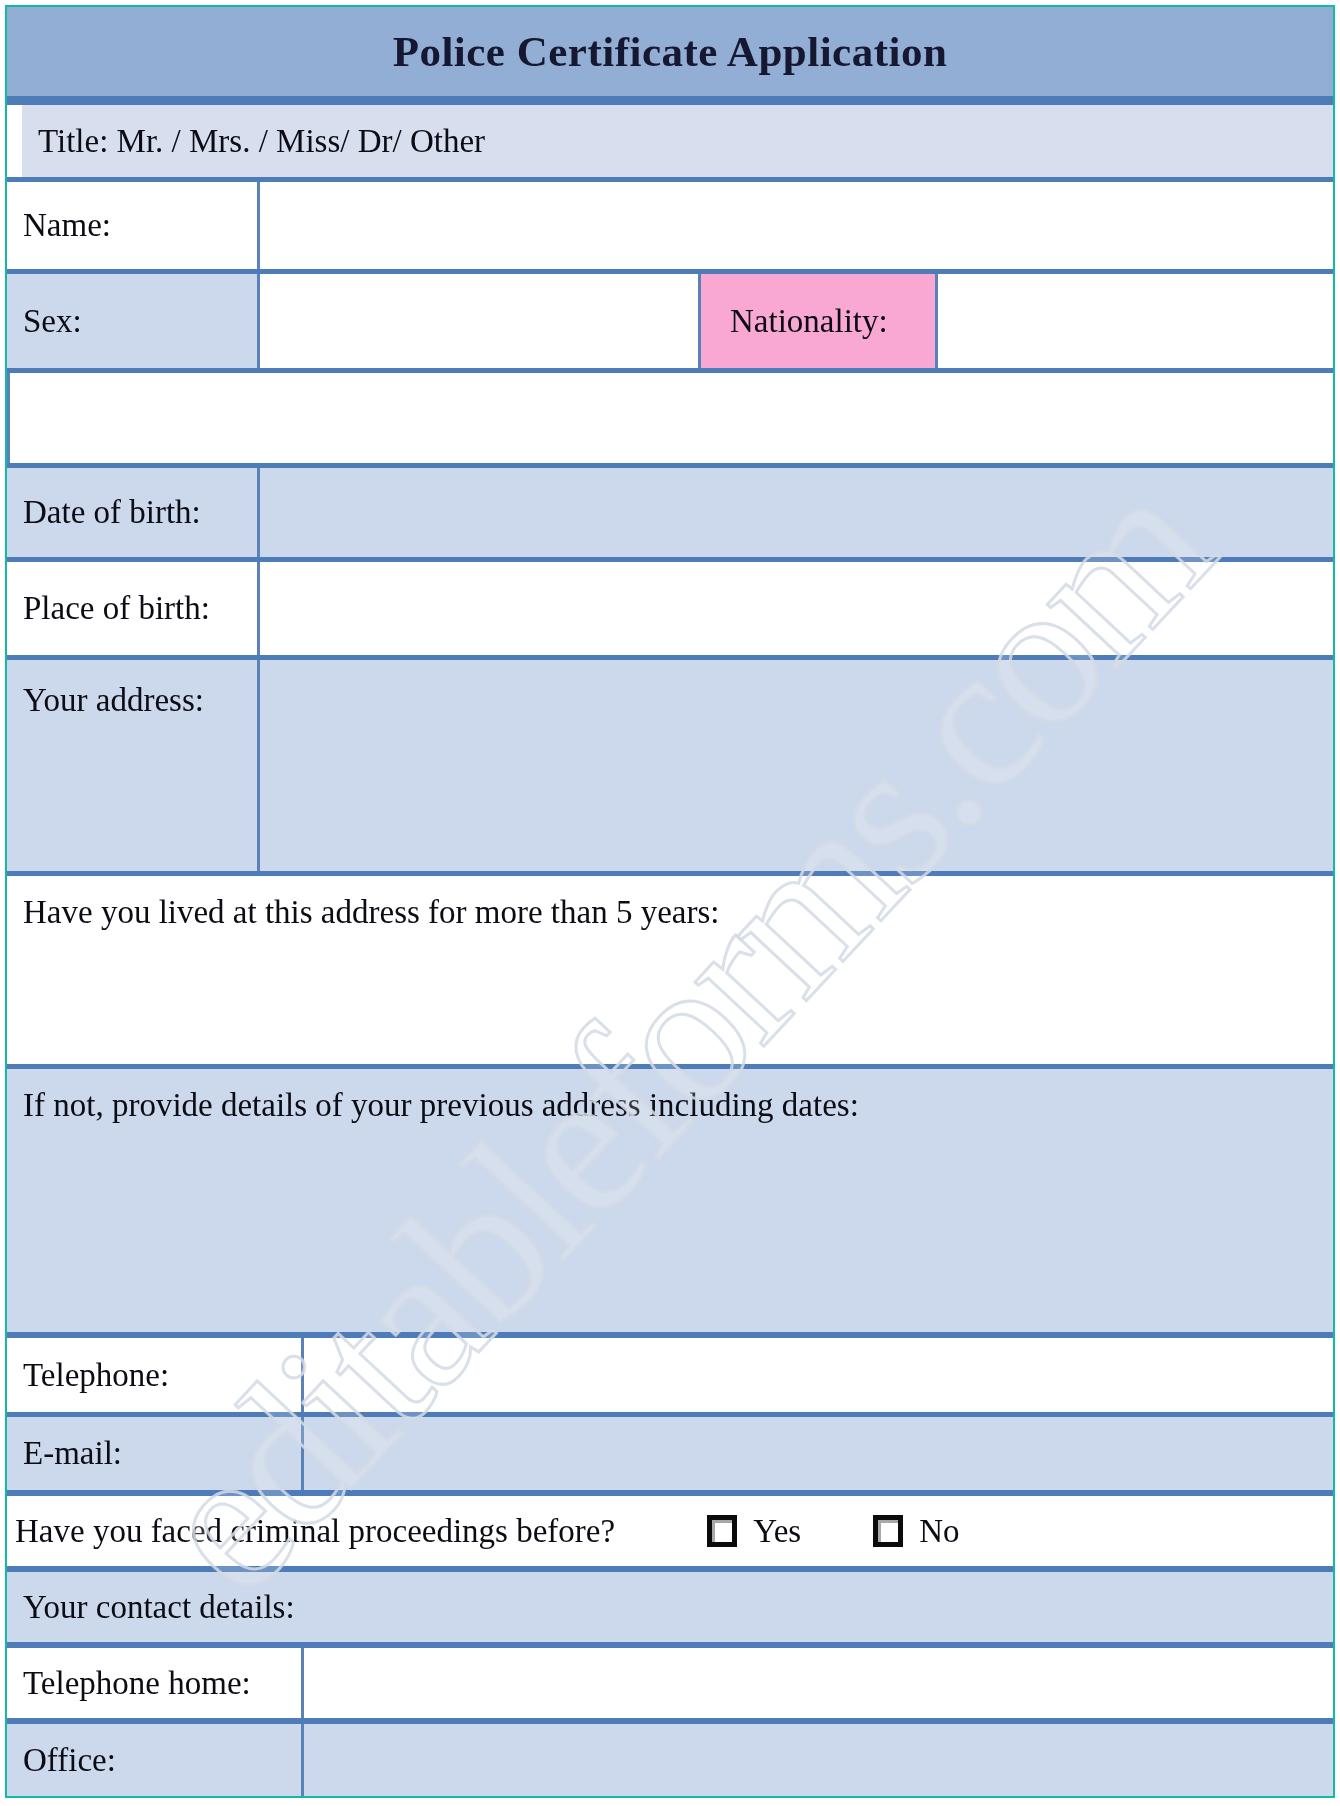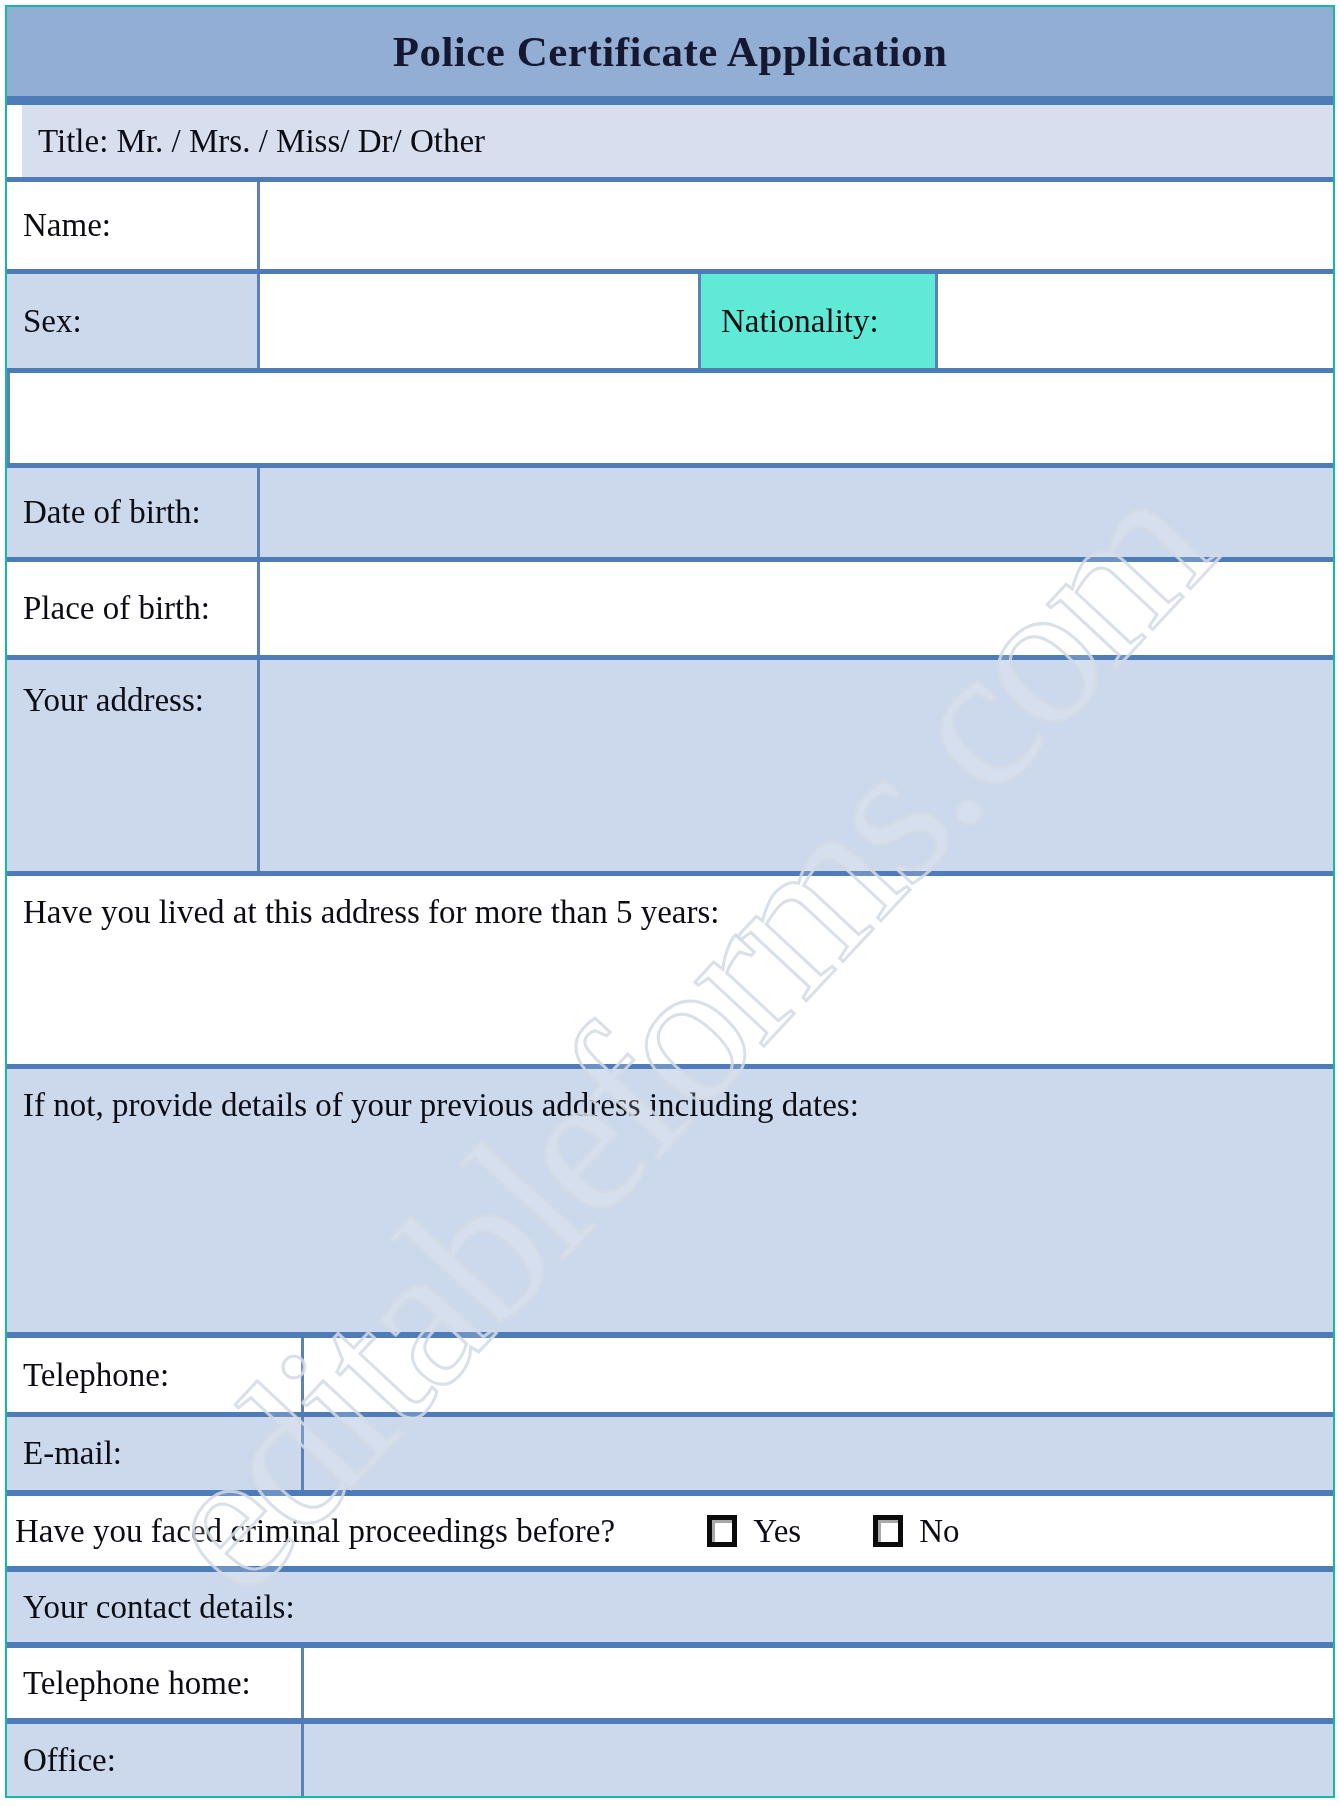--- a/index.html
+++ b/index.html
@@ -68,21 +68,21 @@
   #row-ifnot{height:263px;}
   #row-telephone{height:74px;border-top-width:6px;}
   #row-email{height:73px;}
   #row-criminal{height:70px;border-top-width:6px;align-items:center;}
   #row-contact{height:70px;border-top-width:6px;}
   #row-telhome{height:70px;border-top-width:6px;}
   #row-office{height:72px;border-top-width:6px;}
 
   
   .sex-input{width:441px;}
-  .nat-label{width:237px;display:flex;align-items:center;padding-left:20px;border-left:3px solid #5a82b8;box-sizing:border-box;background:#5eead4;flex:none;}
+  .nat-label{width:237px;display:flex;align-items:center;padding-left:29px;border-left:3px solid #5a82b8;box-sizing:border-box;background:#f9a8d4;flex:none;}
 
   
   .question{padding-left:8px;}
   .checkbox{
     width:30px;height:32px;flex:none;
     border:5px solid #0b0b0b;
     background:#ffffff;
     box-shadow:inset 3px 3px 0 #a8a8a8;
     box-sizing:border-box;
   }

